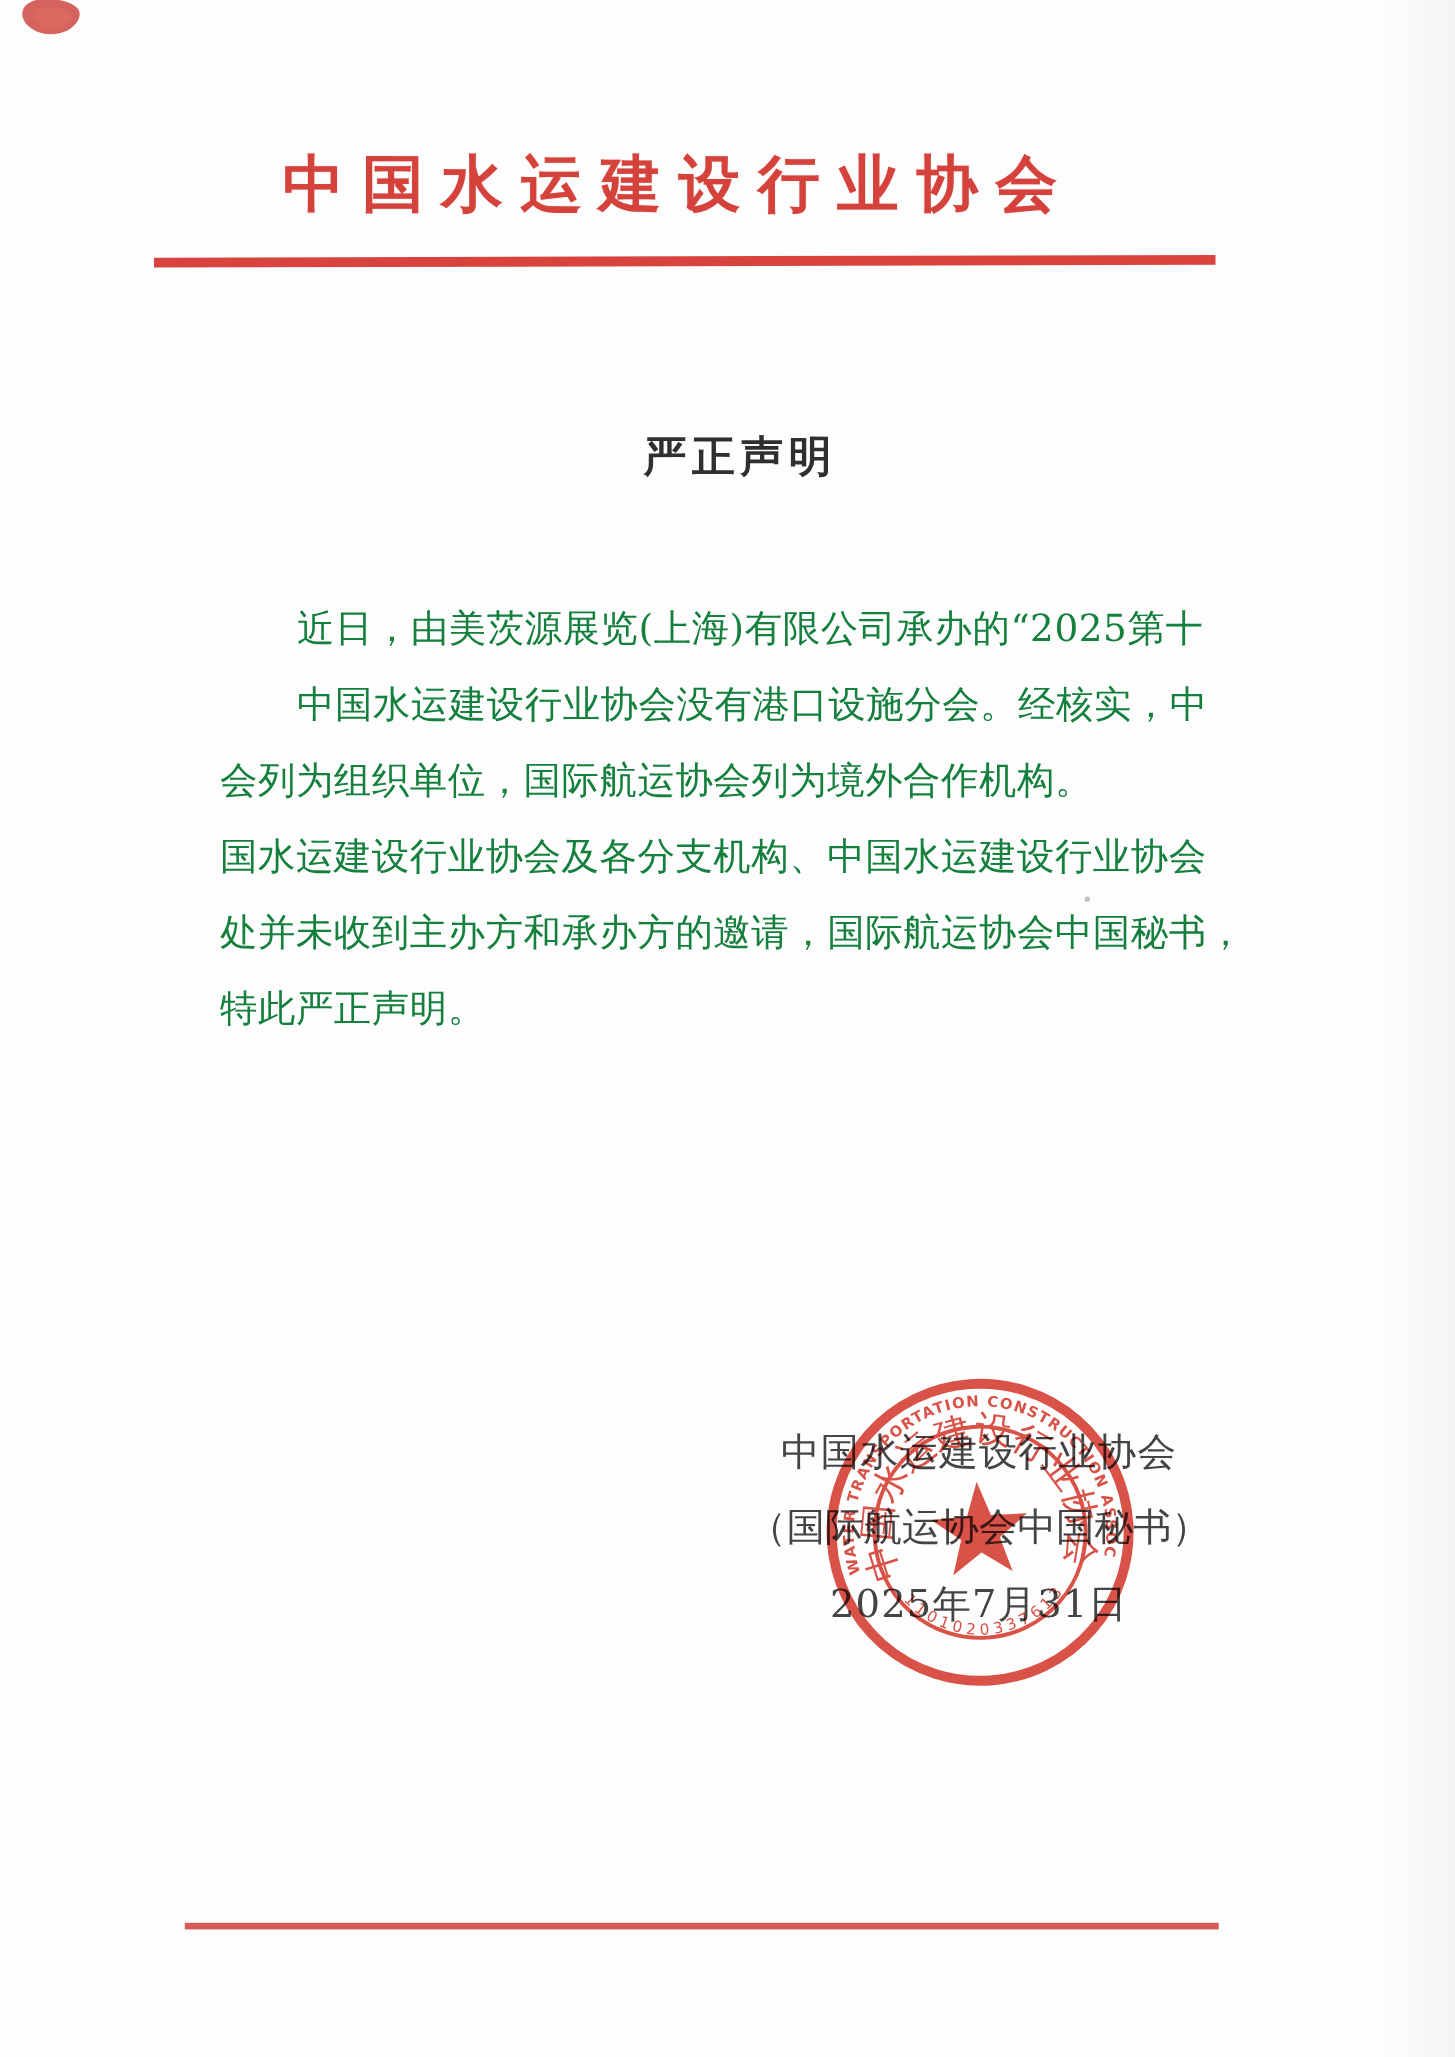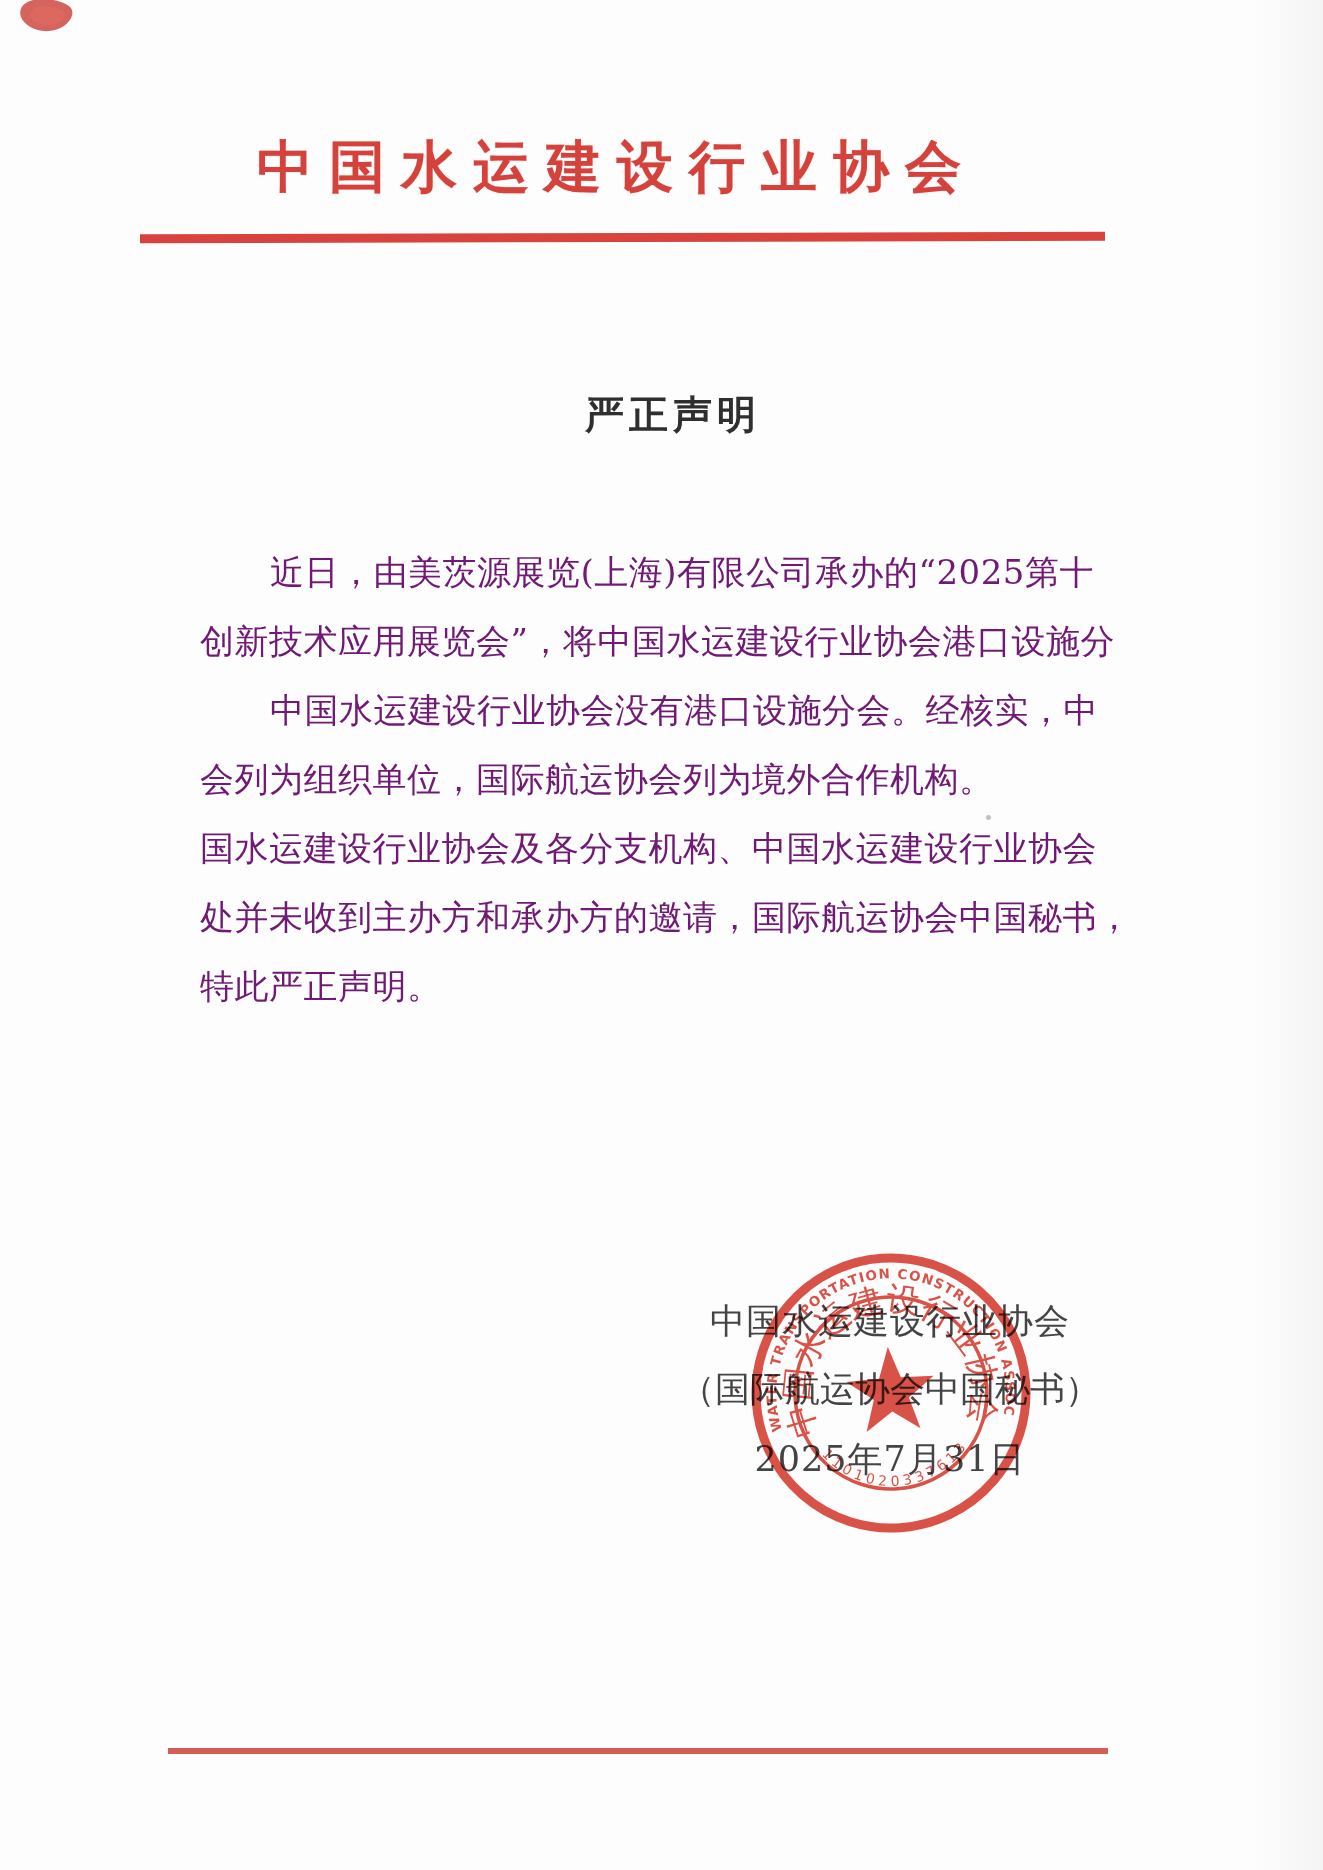--- a/index.html
+++ b/index.html
@@ -28,21 +28,21 @@
     transform:rotate(-0.15deg);
   }
   .doc-title{
     position:absolute;top:388px;left:0;width:1346px;
     text-align:center;
     font-size:39px;font-weight:bold;letter-spacing:5px;
     color:#2f2f2f;
   }
   .body-block{
     position:absolute;top:538px;left:200px;width:884px;
-    font-size:34px;color:#701a75;
+    font-size:34px;color:#15803d;
     letter-spacing:0.5px;
   }
   .body-line{
     height:69px;line-height:69px;white-space:nowrap;
   }
   .indent{padding-left:70px;}
   .signature-block{
     position:absolute;top:1296px;left:590px;width:600px;
     font-size:35px;color:#444444;
   }
@@ -74,21 +74,20 @@
   <path d="M20,8 C30,4 46,7 50,13 C53,18 46,24 36,25 C26,26 17,21 16,15 Z" fill="#e06a60" opacity="0.7"></path>
 </svg>
 
 <div class="letterhead-title">中国水运建设行业协会</div>
 <div class="red-rule-top"></div>
 
 <div class="doc-title">严正声明</div>
 
 <div class="body-block">
   <div class="body-line indent">近日，由美茨源展览(上海)有限公司承办的“2025第十</div>
-  <div class="body-line">创新技术应用展览会”，将中国水运建设行业协会港口设施分</div>
   <div class="body-line indent">中国水运建设行业协会没有港口设施分会。经核实，中</div>
   <div class="body-line">会列为组织单位，国际航运协会列为境外合作机构。</div>
   <div class="body-line">国水运建设行业协会及各分支机构、中国水运建设行业协会</div>
   <div class="body-line">处并未收到主办方和承办方的邀请，国际航运协会中国秘书，</div>
   <div class="body-line">特此严正声明。</div>
 </div>
 
 <div class="dot-artifact"></div>
 
 <div class="signature-block">

